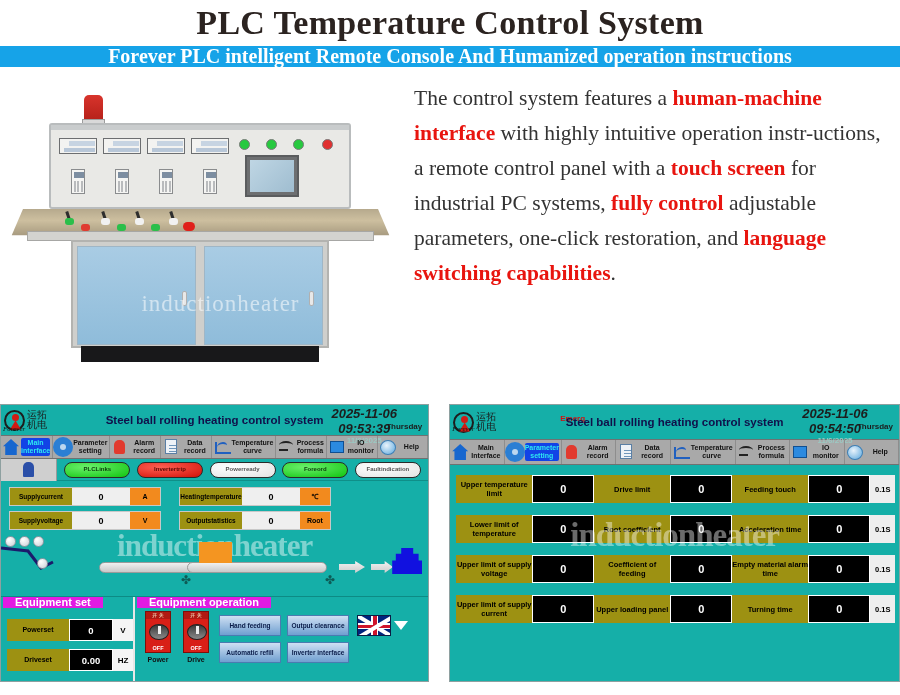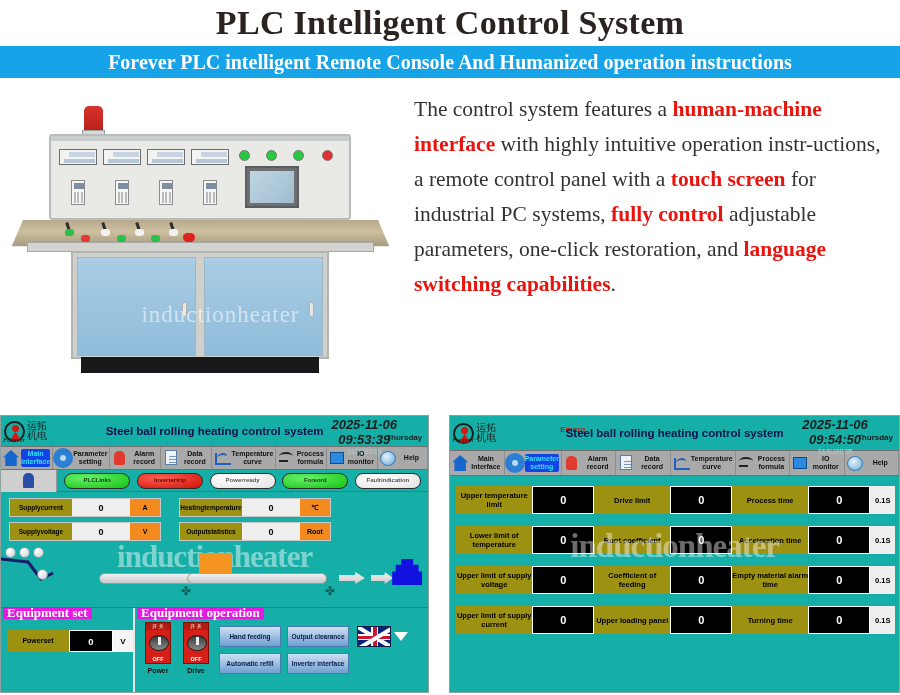--- a/index.html
+++ b/index.html
@@ -13,21 +13,21 @@
   
   .main-title {
     width:900px; height:46px;
     display:flex; align-items:center; justify-content:center;
     font-family:"Liberation Serif", serif;
     font-size:34px; font-weight:700; color:#2b2320;
     letter-spacing:0.3px;
     background:#fff;
   }
   .subtitle-bar {
-    width:900px; height:32px;
+    width:900px; height:21px;
     background:#16A3E8;
     display:flex; align-items:center; justify-content:center;
   }
   .subtitle-bar span {
     font-family:"Liberation Serif", serif;
     font-size:20px; font-weight:700; color:#ffffff;
   }
   
   .mid {
     width:900px; height:337px;
@@ -186,21 +186,21 @@
   .motor { position:absolute; width:13px; height:13px; color:#0e5c56; font-size:12px; }
   .arrow { position:absolute; top:27px; width:26px; height:12px;
        background:linear-gradient(180deg,#f2f2f2,#cccccc); clip-path:polygon(0 25%,62% 25%,62% 0,100% 50%,62% 100%,62% 75%,0 75%);
        border:0; }
   .bin { position:absolute; right:6px; top:14px; width:30px; height:26px; background:#1111e0;
        clip-path:polygon(30% 0,70% 0,70% 22%,88% 22%,88% 48%,100% 48%,100% 100%,0 100%,0 48%,12% 48%,12% 22%,30% 22%); }
   
   .bottom-split { display:flex; height:92px; border-top:1px solid #0d8b85; }
   .grp { position:relative; padding-top:14px; }
   .grp-title { position:absolute; left:2px; top:0px; background:#e21ae2; color:#fff;
-       font-size:13px; font-weight:700; padding:1px 4px; line-height:8.5px;font-family:Liberation Serif, serif; }
+       font-size:11px; font-weight:700; padding:1px 12px; line-height:8.5px; }
   .grp.left-grp { width:134px; border-right:2px solid #e7e7e7; padding-left:6px; }
   .set-row { display:flex; height:22px; margin-top:8px; }
   .set-row .lbl { width:62px; background:#9d9112; color:#000; font-size:7px; font-weight:700;
        display:flex; align-items:center; justify-content:center; text-align:center; line-height:8px; }
   .set-row .val { width:44px; background:#000; color:#fff; font-size:9.5px; font-weight:700;
        display:flex; align-items:center; justify-content:center; border:1px solid #fff; }
   .set-row .unit { width:20px; background:#f5f5f5; color:#000; font-size:8px; font-weight:700;
        display:flex; align-items:center; justify-content:center; }
   .grp.right-grp { flex:1; padding-left:8px; display:flex; align-items:flex-start; gap:8px; }
   .knob-box { width:30px; text-align:center; }
@@ -242,21 +242,21 @@
   .pcell .lbl { width:76px; background:#9d9112; color:#000; font-size:7.5px; font-weight:700;
        display:flex; align-items:center; justify-content:center; text-align:center; line-height:9px; }
   .pcell .val { width:62px; background:#000; color:#fff; font-size:11px; font-weight:700;
        display:flex; align-items:center; justify-content:center; border:1px solid #ffffff; }
   .pcell .unit { width:25px; background:#eeeeee; color:#000; font-size:7.5px; font-weight:700;
        display:flex; align-items:center; justify-content:center; }
 </style>
 </head>
 <body>
 
-<div class="main-title">PLC Intelligent Control System</div>
+<div class="main-title">PLC Temperature Control System</div>
 <div class="subtitle-bar">
   <span>Forever PLC intelligent Remote Console And Humanized operation instructions</span>
 </div>
 
 <div class="mid">
 
   <div class="photo-wrap">
     <div class="console">
       <div class="beacon"></div>
       <div class="beacon-base"></div>
@@ -532,20 +532,28 @@
       <div class="grp left-grp">
         <div class="grp-title">Equipment set</div>
         <div class="set-row">
           <span class="lbl">
               <span style="display:block">Power</span>
               <span style="display:block">set</span>
             </span>
           <span class="val">0</span>
           <span class="unit">V</span>
         </div>
+        <div class="set-row">
+          <span class="lbl">
+              <span style="display:block">Drive</span>
+              <span style="display:block">set</span>
+            </span>
+          <span class="val">0.00</span>
+          <span class="unit">HZ</span>
+        </div>
       </div>
 
       <div class="grp right-grp">
         <div class="grp-title">Equipment operation</div>
 
         <div class="knob-box">
           <div class="knob-body">
             <span class="top">开 关</span>
             <span class="dial"></span>
             <span class="off">OFF</span>
@@ -673,21 +681,21 @@
       <div class="param-row">
         <div class="pcell">
           <span class="lbl">Upper temperature limit</span>
           <span class="val">0</span>
         </div>
         <div class="pcell">
           <span class="lbl">Drive limit</span>
           <span class="val">0</span>
         </div>
         <div class="pcell">
-          <span class="lbl">Process time</span>
+          <span class="lbl">Feeding touch</span>
           <span class="val">0</span>
           <span class="unit">0.1S</span>
         </div>
       </div>
 
       <div class="param-row">
         <div class="pcell">
           <span class="lbl">Lower limit of temperature</span>
           <span class="val">0</span>
         </div>

